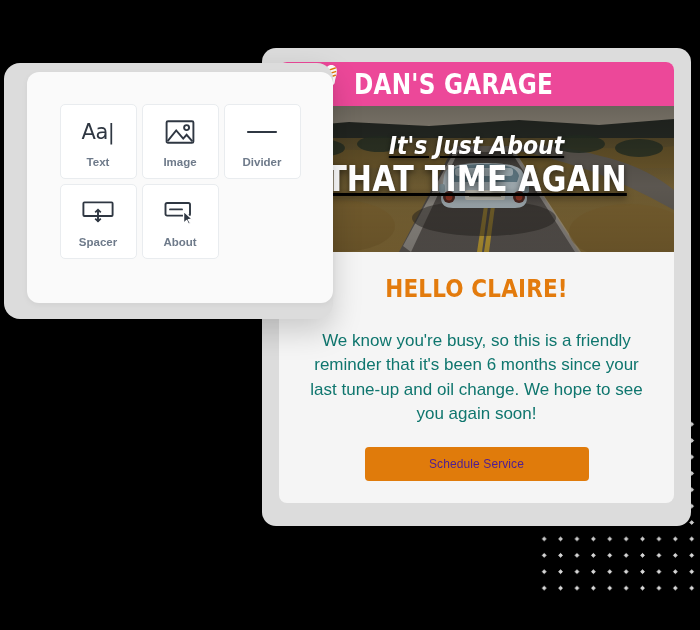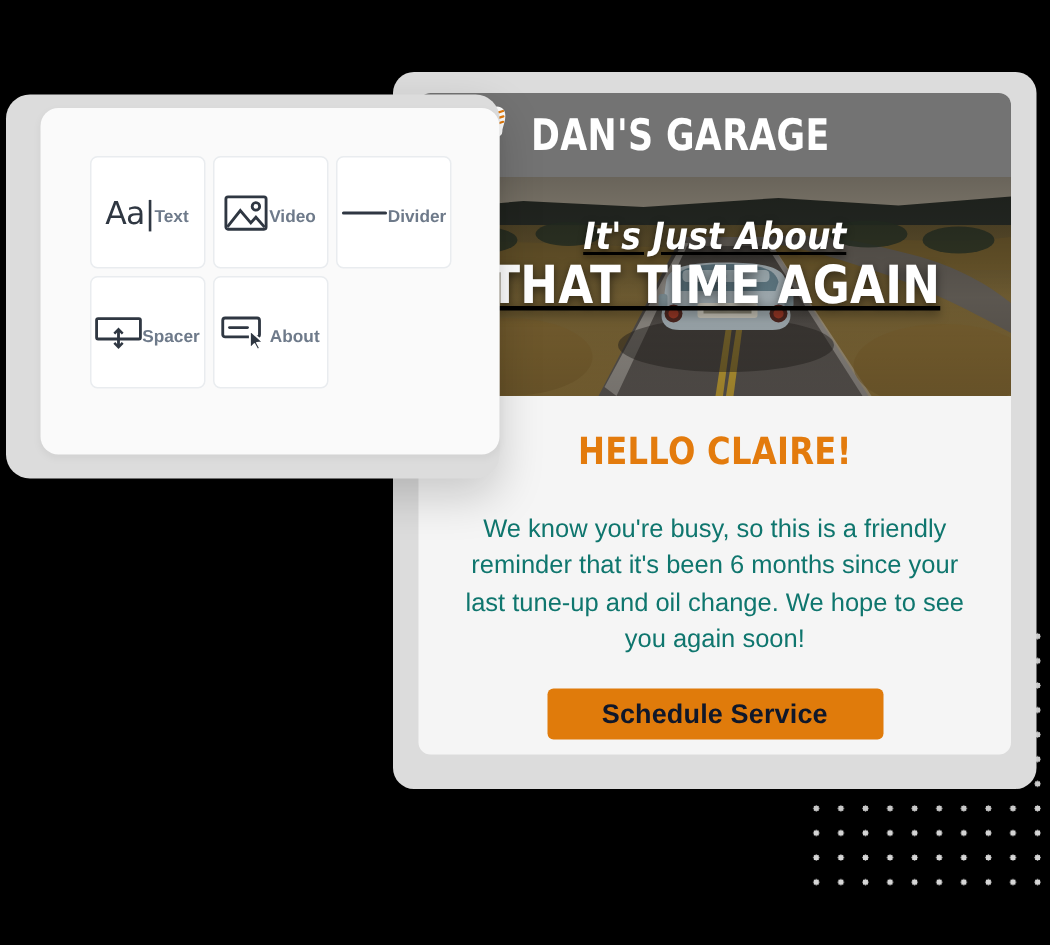--- a/index.html
+++ b/index.html
@@ -34,22 +34,22 @@
   }
   #email-inner {
     position: absolute;
     left: 17px; top: 14px;
     width: 395px; height: 441px;
     background: #f5f5f5;
     border-radius: 8px;
     overflow: hidden;
   }
   #email-header {
-    height: 56px;
-    background: #737373;
+    height: 44px;
+    background: #ec4899;
     display: flex; align-items: center;
     padding-left: 28px;
   }
   #brand-icon { width: 36px; height: 42px; flex: none; margin-right: 11px; }
   #brand-name {
     color: #ffffff;
     font-size: 29px;
     font-weight: bold;
     letter-spacing: 0.3px;
     transform: scaleX(0.8);
@@ -112,23 +112,23 @@
     font-size: 17px;
     line-height: 1.43;
     padding: 0 6px;
   }
   #cta-button {
     display: block;
     margin: 21px auto 0;
     width: 224px; height: 34px;
     background: #e07b0b;
     border: none; border-radius: 4px;
-    color: #0f172a;
-    font-size: 18px;
-    font-weight: bold;
+    color: #4c1d95;
+    font-size: 12px;
+    font-weight: normal;
     font-family: "Liberation Sans", sans-serif;
     cursor: pointer;
     letter-spacing: 0.1px;
   }
 
   
   #build-card {
     position: absolute;
     left: 4px; top: 63px;
     width: 329px; height: 256px;
@@ -159,21 +159,21 @@
     grid-template-columns: repeat(3, 77px);
     grid-gap: 5px 5px;
     justify-content: space-between;
   }
   .tile {
     width: 77px; height: 75px;
     background: #fff;
     border: 1px solid #e9ecef;
     border-radius: 5px;
     display: flex;
-    flex-direction: row;
+    flex-direction: column;
     align-items: center;
     justify-content: center;
     cursor: pointer;
   }
   .tile-icon {
     height: 34px;
     display: flex; align-items: center; justify-content: center;
   }
   .tile-label {
     margin-top: 7px;
@@ -305,21 +305,21 @@
         </div>
 
         <div class="tile">
           <div class="tile-icon">
             <svg width="30" height="26" viewBox="0 0 30 26" fill="none" stroke="#2f3742" stroke-width="1.9">
               <rect x="1.6" y="2.2" width="26.8" height="21.6" rx="1.4"></rect>
               <circle cx="21.6" cy="8.6" r="2.5"></circle>
               <path d="M2.6 22.2 L11.2 11.4 L18.2 19.6 L21.6 15.8 L27.4 22.4"></path>
             </svg>
           </div>
-          <div class="tile-label">Video</div>
+          <div class="tile-label">Image</div>
         </div>
 
         <div class="tile">
           <div class="tile-icon">
             <svg width="32" height="12" viewBox="0 0 32 12">
               <line x1="2" y1="6" x2="30" y2="6" stroke="#2f3742" stroke-width="2.1" stroke-linecap="round"></line>
             </svg>
           </div>
           <div class="tile-label">Divider</div>
         </div>

